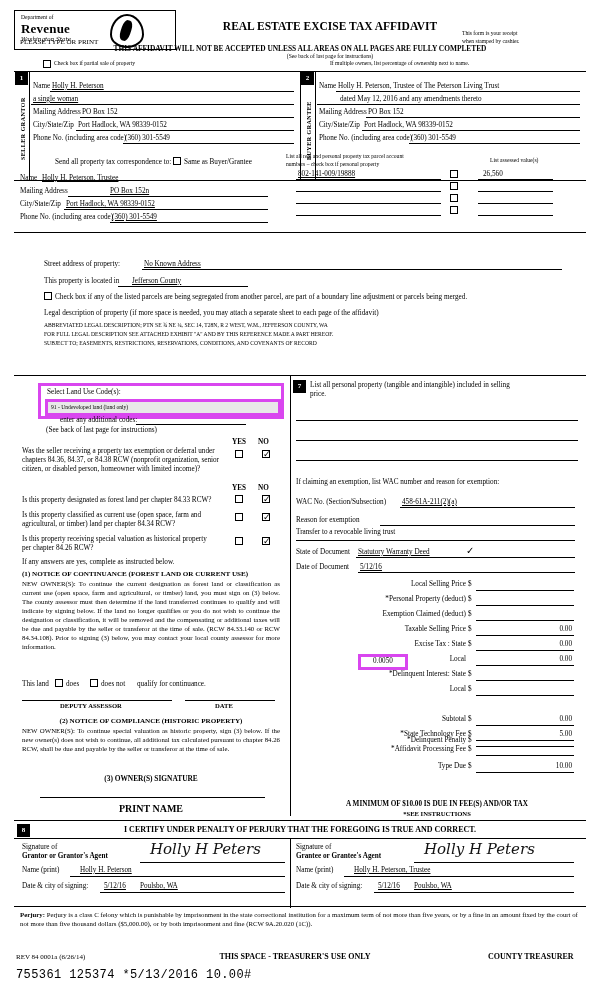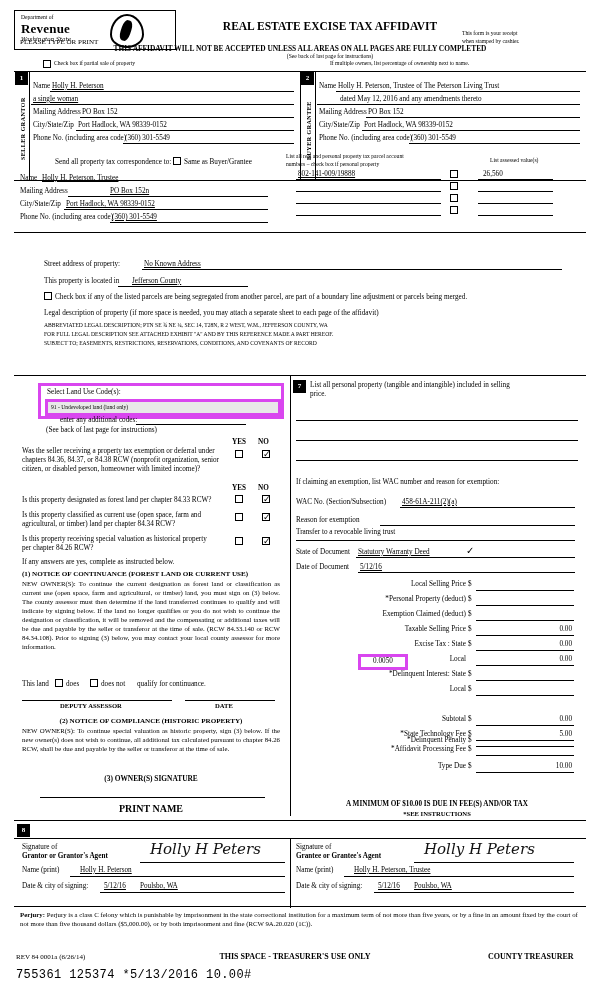--- a/index.html
+++ b/index.html
@@ -336,20 +336,21 @@
       <div class="abs t" style="left:186px;top:0;width:90px;text-align:right;">10.00</div>
       <div class="line hl" style="left:180px;top:10px;width:98px;"></div>
     </div>
   </div>
 
   <div class="abs t b ctr" style="left:296px;top:800px;width:282px;font-size:7.2px;">A MINIMUM OF $10.00 IS DUE IN FEE(S) AND/OR TAX</div>
   <div class="abs t b ctr" style="left:296px;top:810px;width:282px;font-size:6.6px;">*SEE INSTRUCTIONS</div>
 
   <div class="line hl" style="left:14px;top:820px;width:572px;"></div>
   <div class="numbox" style="left:17px;top:824px;">8</div>
+  <div class="abs t b ctr" style="left:60px;top:825px;width:480px;font-size:8px;">I CERTIFY UNDER PENALTY OF PERJURY THAT THE FOREGOING IS TRUE AND CORRECT.</div>
   <div class="line hl" style="left:14px;top:838px;width:572px;"></div>
   <div class="line vl" style="left:290px;top:838px;height:70px;"></div>
 
   <div class="abs t" style="left:22px;top:843px;">Signature of</div>
   <div class="abs t b" style="left:22px;top:852px;">Grantor or Grantor's Agent</div>
   <div class="abs sig" style="left:150px;top:840px;">Holly H Peters</div>
   <div class="line hl" style="left:140px;top:862px;width:145px;"></div>
 
   <div class="abs t" style="left:296px;top:843px;">Signature of</div>
   <div class="abs t b" style="left:296px;top:852px;">Grantee or Grantee's Agent</div>

